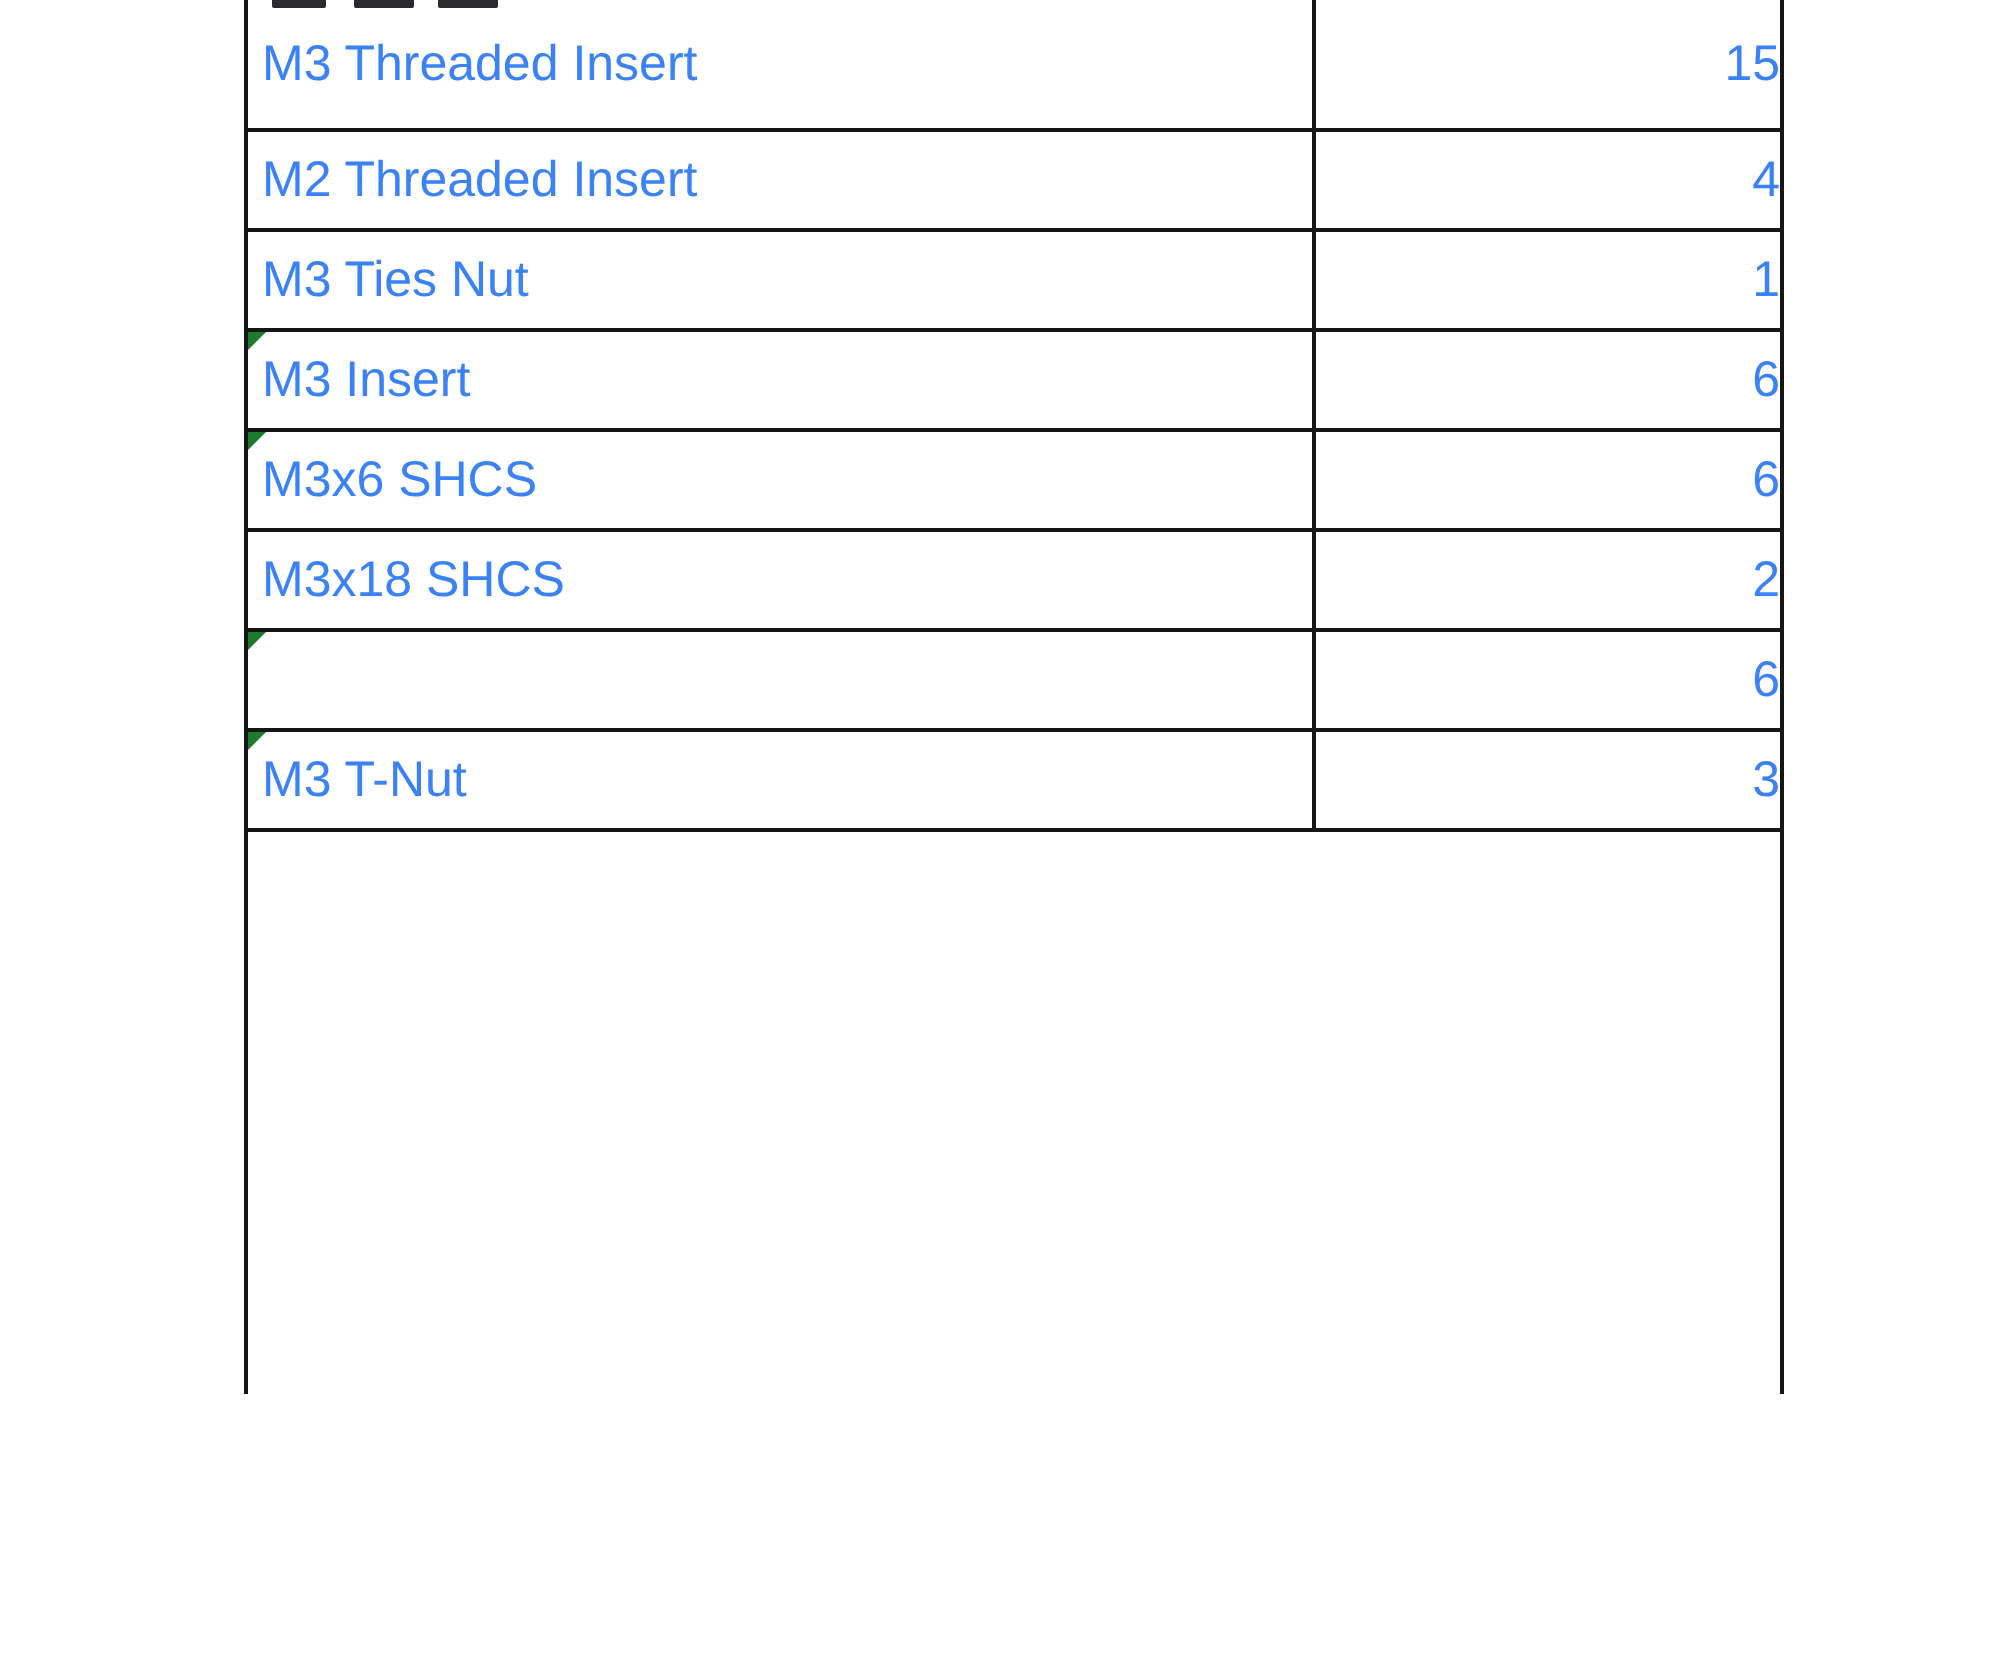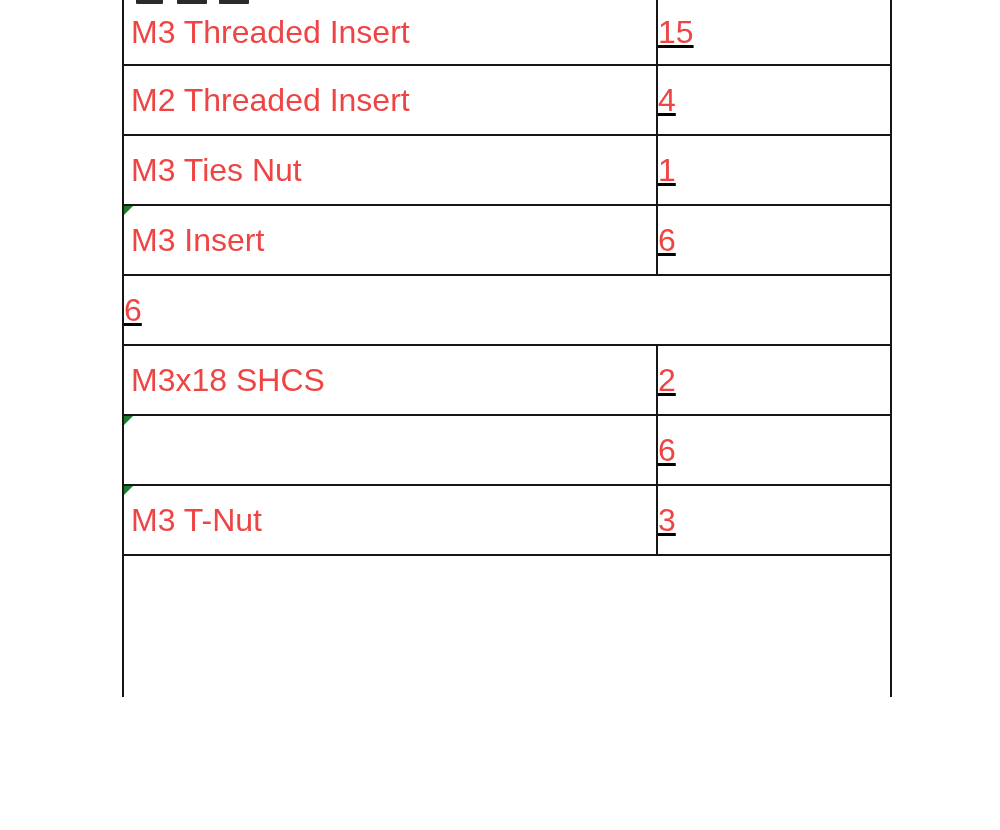--- a/index.html
+++ b/index.html
@@ -23,46 +23,45 @@
     width: 770px;
     height: 697px;
     box-sizing: border-box;
     border-left: 2px solid #161616;
     border-right: 2px solid #161616;
     background: #ffffff;
   }
 
   .bom-row {
     display: flex;
-    height: 70px;
+    height: 50px;
     box-sizing: border-box;
     border-bottom: 2px solid #161616;
   }
   
   .bom-row.first { height: 66px; }
 
   .cell-name {
     width: 534px;
     box-sizing: border-box;
     border-right: 2px solid #161616;
     display: flex;
     align-items: center;
     padding-left: 7px;
     position: relative;
   }
   .cell-qty {
     flex: 1;
     display: flex;
     align-items: center;
-    justify-content: flex-start;
-    text-decoration: underline;
+    justify-content: flex-end;
   }
   .cell-text {
-    font-size: 32px;
-    color: #ef4444;
+    font-size: 25px;
+    color: #3b82f6;
     letter-spacing: 0px;
     white-space: nowrap;
   }
 
   
   .flag-triangle {
     position: absolute;
     top: 0;
     left: 0;
     width: 9px;
@@ -136,20 +135,24 @@
     <div class="cell-name">
       <span class="flag-triangle"></span>
       <span class="cell-text">M3 Insert</span>
     </div>
     <div class="cell-qty">
       <span class="cell-text">6</span>
     </div>
   </div>
 
   <div class="bom-row">
+    <div class="cell-name">
+      <span class="flag-triangle"></span>
+      <span class="cell-text">M3x6 SHCS</span>
+    </div>
     <div class="cell-qty">
       <span class="cell-text">6</span>
     </div>
   </div>
 
 
   <div class="bom-row">
     <div class="cell-name">
 
       <span class="cell-text">M3x18 SHCS</span>

